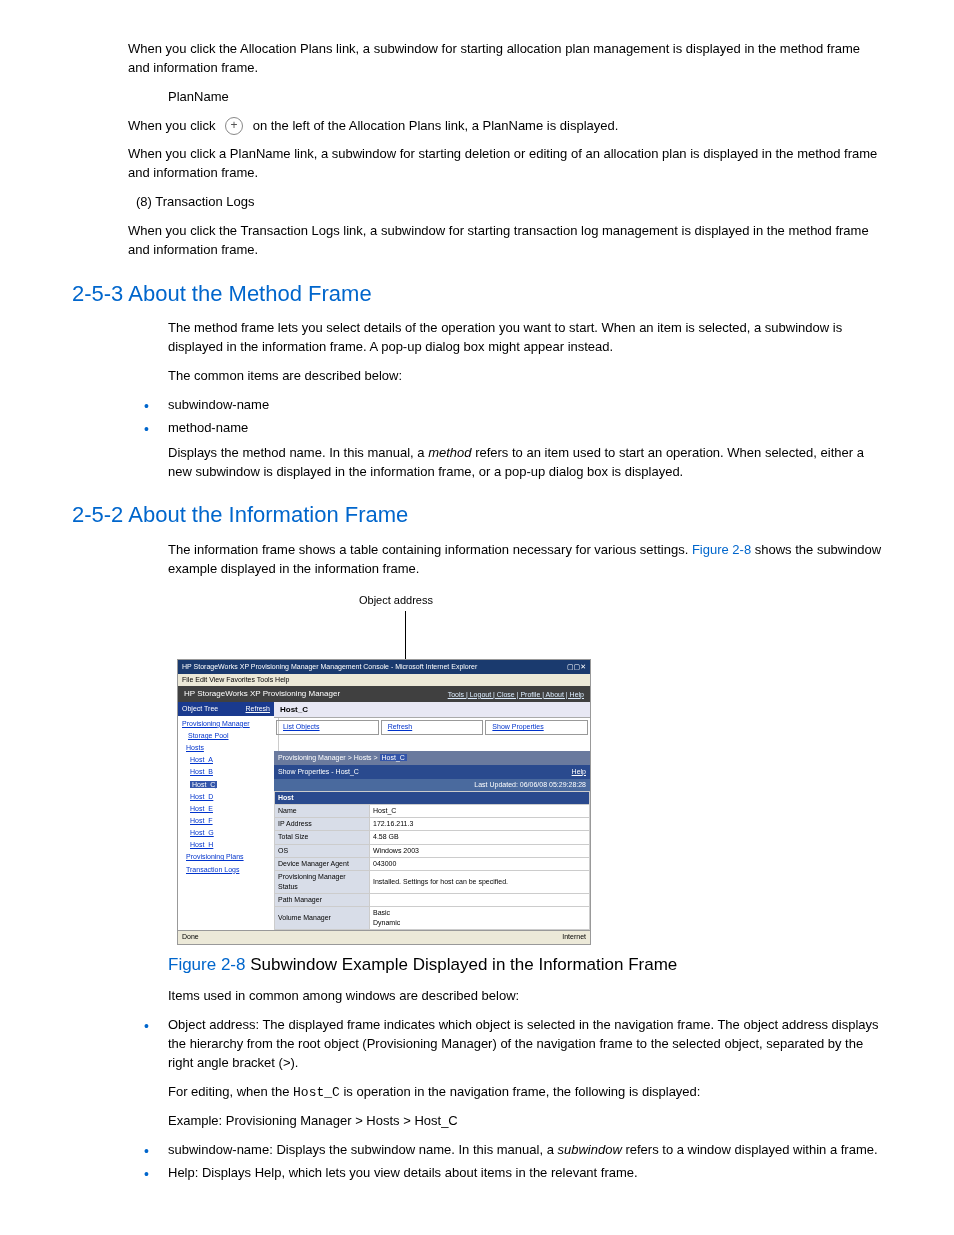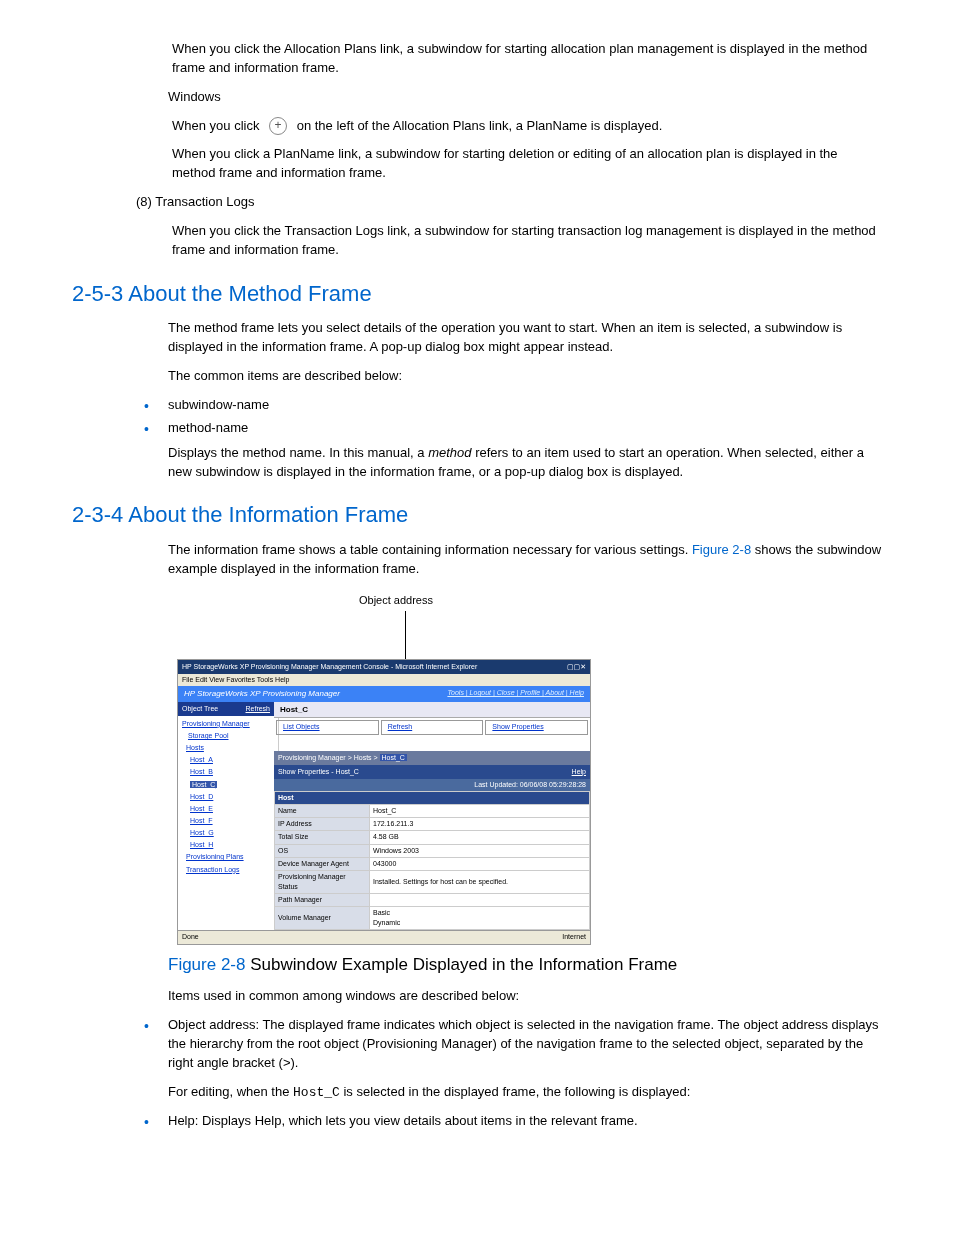--- a/index.html
+++ b/index.html
@@ -7,21 +7,21 @@
     font-size: 13px;
     line-height: 1.45;
     color: #000;
     margin: 0;
     padding: 40px 72px 40px 72px;
     background: #fff;
     width: 954px;
     box-sizing: border-box;
   }
   .indent-1 { margin-left: 96px; }
-  .indent-2 { margin-left: 100px; }
+  .indent-2 { margin-left: 56px; }
   p { margin: 0 0 10px 0; }
   h2 {
     color: #0066cc;
     font-weight: normal;
     font-size: 22px;
     margin: 18px 0 10px 0;
   }
   ul.blue-bullets { list-style: none; padding: 0; margin: 0 0 6px 60px; }
   ul.blue-bullets > li { position: relative; padding-left: 36px; margin-bottom: 4px; }
   ul.blue-bullets > li::before {
@@ -38,21 +38,21 @@
   .figure-label { font-size: 11px; margin-left: 182px; margin-bottom: 2px; }
   .arrow-line {
     width: 1px; height: 48px; background: #000; margin-left: 228px;
   }
   .screenshot {
     width: 412px; border: 1px solid #999; font-size: 8px; color: #000;
     background: #fff; position: relative;
   }
   .ss-titlebar { background: #1a3a6e; color: #fff; padding: 2px 4px; font-size: 7px; display:flex; justify-content:space-between;}
   .ss-menubar { background: #ece9d8; padding: 1px 4px; font-size: 7px; }
-  .ss-header { background: #3b82f6; color:#fff; padding: 2px 6px; font-size: 8px; display:flex; justify-content:space-between; align-items:flex-start;font-style:italic;}
+  .ss-header { background: #404040; color:#fff; padding: 2px 6px; font-size: 8px; display:flex; justify-content:space-between; align-items:flex-end;}
   .ss-header .links { font-size:7px; text-decoration: underline; color:#ddeeff;}
   .ss-body { display:flex; background:#fff; }
   .ss-tree { width: 96px; background:#fff; border-right:1px solid #ccc; padding:2px 2px; font-size:7px;}
   .ss-tree-hdr { background:#1a3a8e; color:#fff; padding:2px 4px; font-size:7px; display:flex; justify-content:space-between;}
   .ss-tree a { color:#0033cc; text-decoration:underline; display:block; padding:1px 0 1px 10px;}
   .ss-tree .sel { background:#3355aa; color:#fff; text-decoration:underline; padding:0 2px;}
   .ss-main { flex:1; }
   .ss-tab { background:#e8e8f4; border-bottom:1px solid #aaa; padding:2px 6px; font-size:8px; font-weight:bold;}
   .ss-actions { display:flex; gap:2px; padding:2px;}
   .ss-actions div { border:1px solid #999; padding:1px 6px; font-size:7px; color:#0033cc; text-decoration:underline; flex:1;}
@@ -65,21 +65,21 @@
   .ss-table td:first-child { background:#d8dde8; width:88px;}
   .ss-status { background:#ece9d8; border-top:1px solid #999; padding:1px 4px; font-size:7px; display:flex; justify-content:space-between;}
   .figcap { margin-left: 96px; font-size: 17px; margin-top: 6px;}
   .figcap .fnum { color:#0066cc; }
   .mono { font-family: "Courier New", monospace; }
 </style>
 </head>
 <body>
 
 <p class="indent-2">When you click the Allocation Plans link, a subwindow for starting allocation plan management is displayed in the method frame and information frame.</p>
-<p class="indent-1">Windows</p>
+<p class="indent-1">PlanName</p>
 <p class="indent-2">
   <span>When you click</span>
   <span class="plus-icon">+</span>
   <span>on the left of the Allocation Plans link, a PlanName is displayed.</span>
 </p>
 <p class="indent-2">When you click a PlanName link, a subwindow for starting deletion or editing of an allocation plan is displayed in the method frame and information frame.</p>
 <p style="margin-left:64px">(8) Transaction Logs</p>
 <p class="indent-2">When you click the Transaction Logs link, a subwindow for starting transaction log management is displayed in the method frame and information frame.</p>
 
 <h2>2-5-3 About the Method Frame</h2>
@@ -90,21 +90,21 @@
     <span>subwindow-name</span>
   </li>
   <li>
     <span>method-name</span>
     <p class="sub-desc" style="margin-left:0; margin-top:6px;">
       <span>Displays the method name. In this manual, a </span><i>method</i><span> refers to an item used to start an operation. When selected, either a new subwindow is displayed in the information frame, or a pop-up dialog box is displayed.</span>
     </p>
   </li>
 </ul>
 
-<h2>2-3-4 About the Information Frame</h2>
+<h2>2-5-2 About the Information Frame</h2>
 <p class="indent-1">
   <span>The information frame shows a table containing information necessary for various settings. </span><span class="fig-link">Figure 2-8</span><span> shows the subwindow example displayed in the information frame.</span>
 </p>
 
 <div class="figure-area">
   <div class="figure-label">Object address</div>
   <div class="arrow-line"></div>
 
   <div class="screenshot">
     <div class="ss-titlebar">
@@ -205,17 +205,21 @@
 
 <p class="figcap">
   <span class="fnum">Figure 2-8</span><span> Subwindow Example Displayed in the Information Frame</span>
 </p>
 <p class="indent-1">Items used in common among windows are described below:</p>
 
 <ul class="blue-bullets">
   <li>
     <span>Object address: The displayed frame indicates which object is selected in the navigation frame. The object address displays the hierarchy from the root object (Provisioning Manager) of the navigation frame to the selected object, separated by the right angle bracket (&gt;).</span>
     <p style="margin-top:10px">
-      <span>For editing, when the </span><span class="mono">Host_C</span><span> is selected in the displayed frame, the following is displayed:</span>
+      <span>For editing, when the </span><span class="mono">Host_C</span><span> is operation in the navigation frame, the following is displayed:</span>
     </p>
+    <p style="margin-top:10px">Example: Provisioning Manager &gt; Hosts &gt; Host_C</p>
+  </li>
+  <li>
+    <span>subwindow-name: Displays the subwindow name. In this manual, a </span><i>subwindow</i><span> refers to a window displayed within a frame.</span>
   </li>
   <li>Help: Displays Help, which lets you view details about items in the relevant frame.</li>
 </ul>
 
 </body></html>

